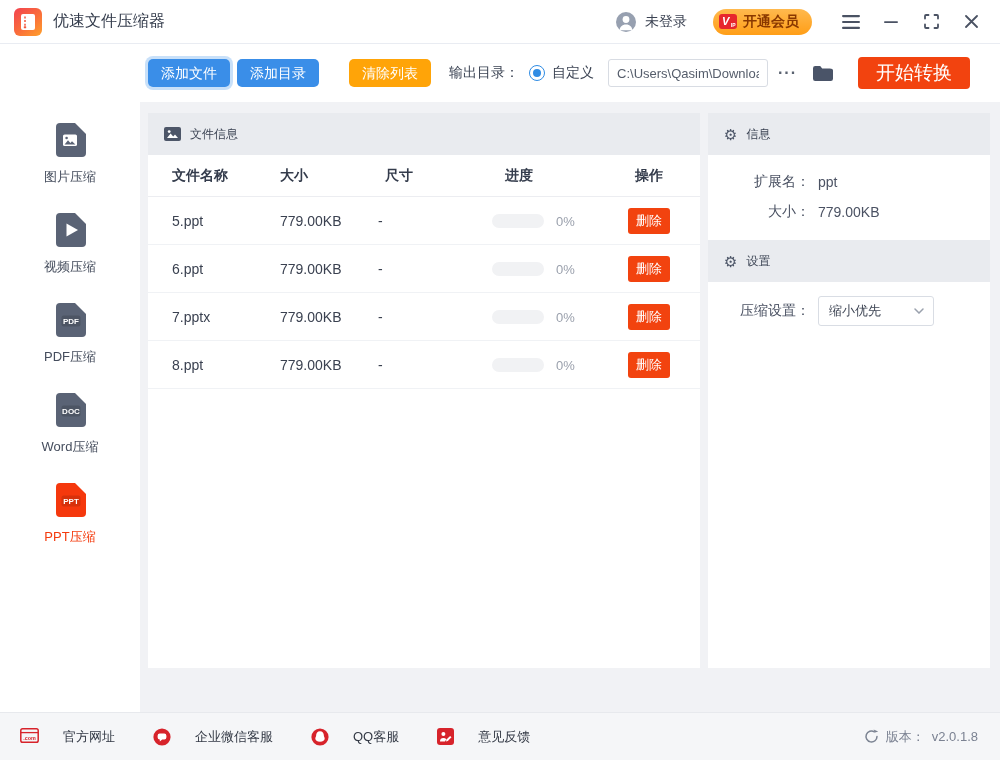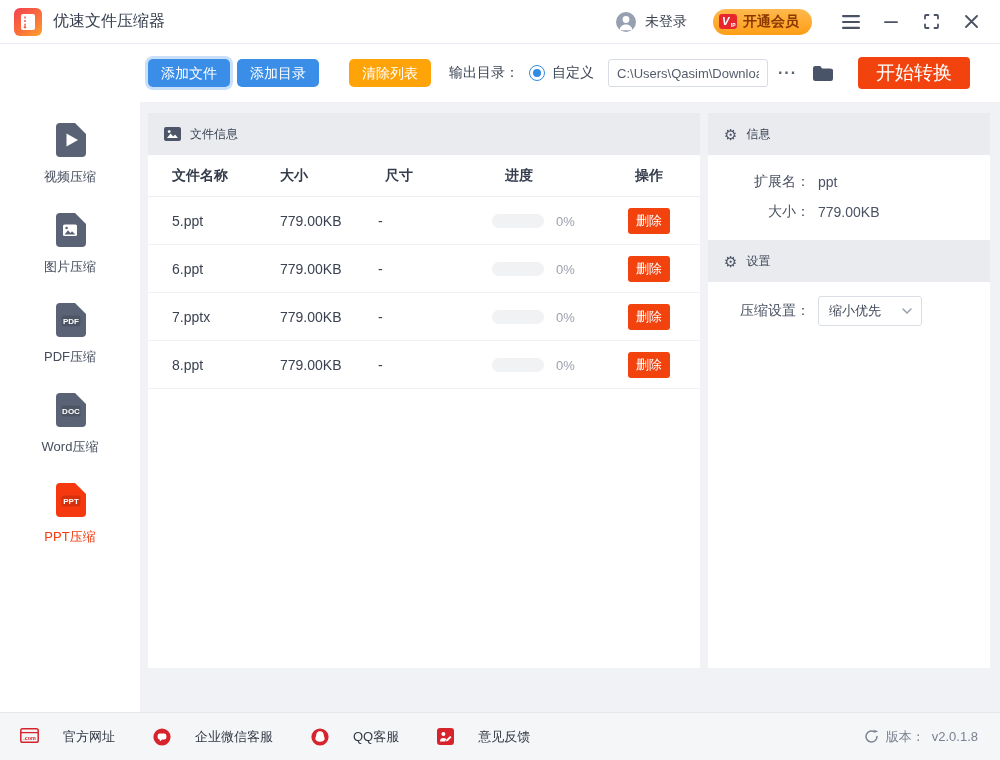--- a/index.html
+++ b/index.html
@@ -78,21 +78,21 @@
   .pill { position:absolute; left:344px; top:17px; width:52px; height:14px; border-radius:7px; background:#f1f2f4; }
   .pct { left:408px; font-size:13px !important; color:#9ba1ad !important; }
   .del-btn { position:absolute; left:480px; top:11px; width:42px; height:26px; background:#f2430f; color:#fff;
              font-size:13px; border:none; border-radius:3px; cursor:pointer; font-family:inherit; }
 
   .info-body { height:85px; padding-top:12px; }
   .info-row { display:flex; align-items:center; height:30px; font-size:14px; color:#4b5263; }
   .info-label { width:102px; text-align:right; }
   .info-value { margin-left:8px; }
   .set-row { display:flex; align-items:center; margin-top:14px; font-size:14px; color:#4b5263; }
-  .select-box { margin-left:8px; width:104px; height:30px; border:1px solid #d9dde4; border-radius:3px;
+  .select-box { margin-left:8px; width:116px; height:30px; border:1px solid #d9dde4; border-radius:3px;
                 background:#fff; display:flex; align-items:center; justify-content:space-between;
                 padding:0 9px 0 10px; font-size:13px; color:#3f4655; cursor:pointer; }
 
   
   .footer { position:absolute; left:0; bottom:0; width:1000px; height:48px; background:#f5f6f8;
             border-top:1px solid #e7e9ed; display:flex; align-items:center; padding:0 22px 0 20px; }
   .f-item { display:flex; align-items:flex-start; gap:24px; margin-right:38px; font-size:13px; color:#333945; cursor:pointer; }
   .f-version { margin-left:auto; display:flex; align-items:center; gap:7px; font-size:13px; color:#7b8292; }
 </style>
 </head>
@@ -182,32 +182,32 @@
       <button class="start-btn">开始转换</button>
     </div>
   </div>
 
   <div class="workspace"></div>
 
   <div class="sidebar">
     <div class="s-item">
       <svg width="44" height="44" viewBox="0 0 44 44">
         <path d="M12 5 H27 L38 16 V35 Q38 39 34 39 H12 Q8 39 8 35 V9 Q8 5 12 5 Z" fill="#5a6375"></path>
-        <path d="M18.5 15.5 L30 22 L18.5 28.5 Z" fill="#fff"></path>
-      </svg>
-      <span class="s-label">视频压缩</span>
-    </div>
-    <div class="s-item">
-      <svg width="44" height="44" viewBox="0 0 44 44">
-        <path d="M12 5 H27 L38 16 V35 Q38 39 34 39 H12 Q8 39 8 35 V9 Q8 5 12 5 Z" fill="#5a6375"></path>
         <rect x="15" y="16.5" width="14" height="11.5" rx="1.6" fill="#fff"></rect>
         <circle cx="18.6" cy="20" r="1.3" fill="#5a6375"></circle>
         <path d="M16.6 26.4 l3.4 -4.2 2.4 2.8 1.6 -1.8 3.4 3.2 z" fill="#5a6375"></path>
       </svg>
       <span class="s-label">图片压缩</span>
+    </div>
+    <div class="s-item">
+      <svg width="44" height="44" viewBox="0 0 44 44">
+        <path d="M12 5 H27 L38 16 V35 Q38 39 34 39 H12 Q8 39 8 35 V9 Q8 5 12 5 Z" fill="#5a6375"></path>
+        <path d="M18.5 15.5 L30 22 L18.5 28.5 Z" fill="#fff"></path>
+      </svg>
+      <span class="s-label">视频压缩</span>
     </div>
     <div class="s-item">
       <svg width="44" height="44" viewBox="0 0 44 44">
         <path d="M12 5 H27 L38 16 V35 Q38 39 34 39 H12 Q8 39 8 35 V9 Q8 5 12 5 Z" fill="#5a6375"></path>
         <rect x="13.5" y="17.5" width="19" height="11" rx="2" fill="rgba(0,0,0,0.14)"></rect>
         <text x="23" y="25.8" text-anchor="middle" font-size="8" font-weight="bold" fill="#fff">PDF</text>
       </svg>
       <span class="s-label">PDF压缩</span>
     </div>
     <div class="s-item">

